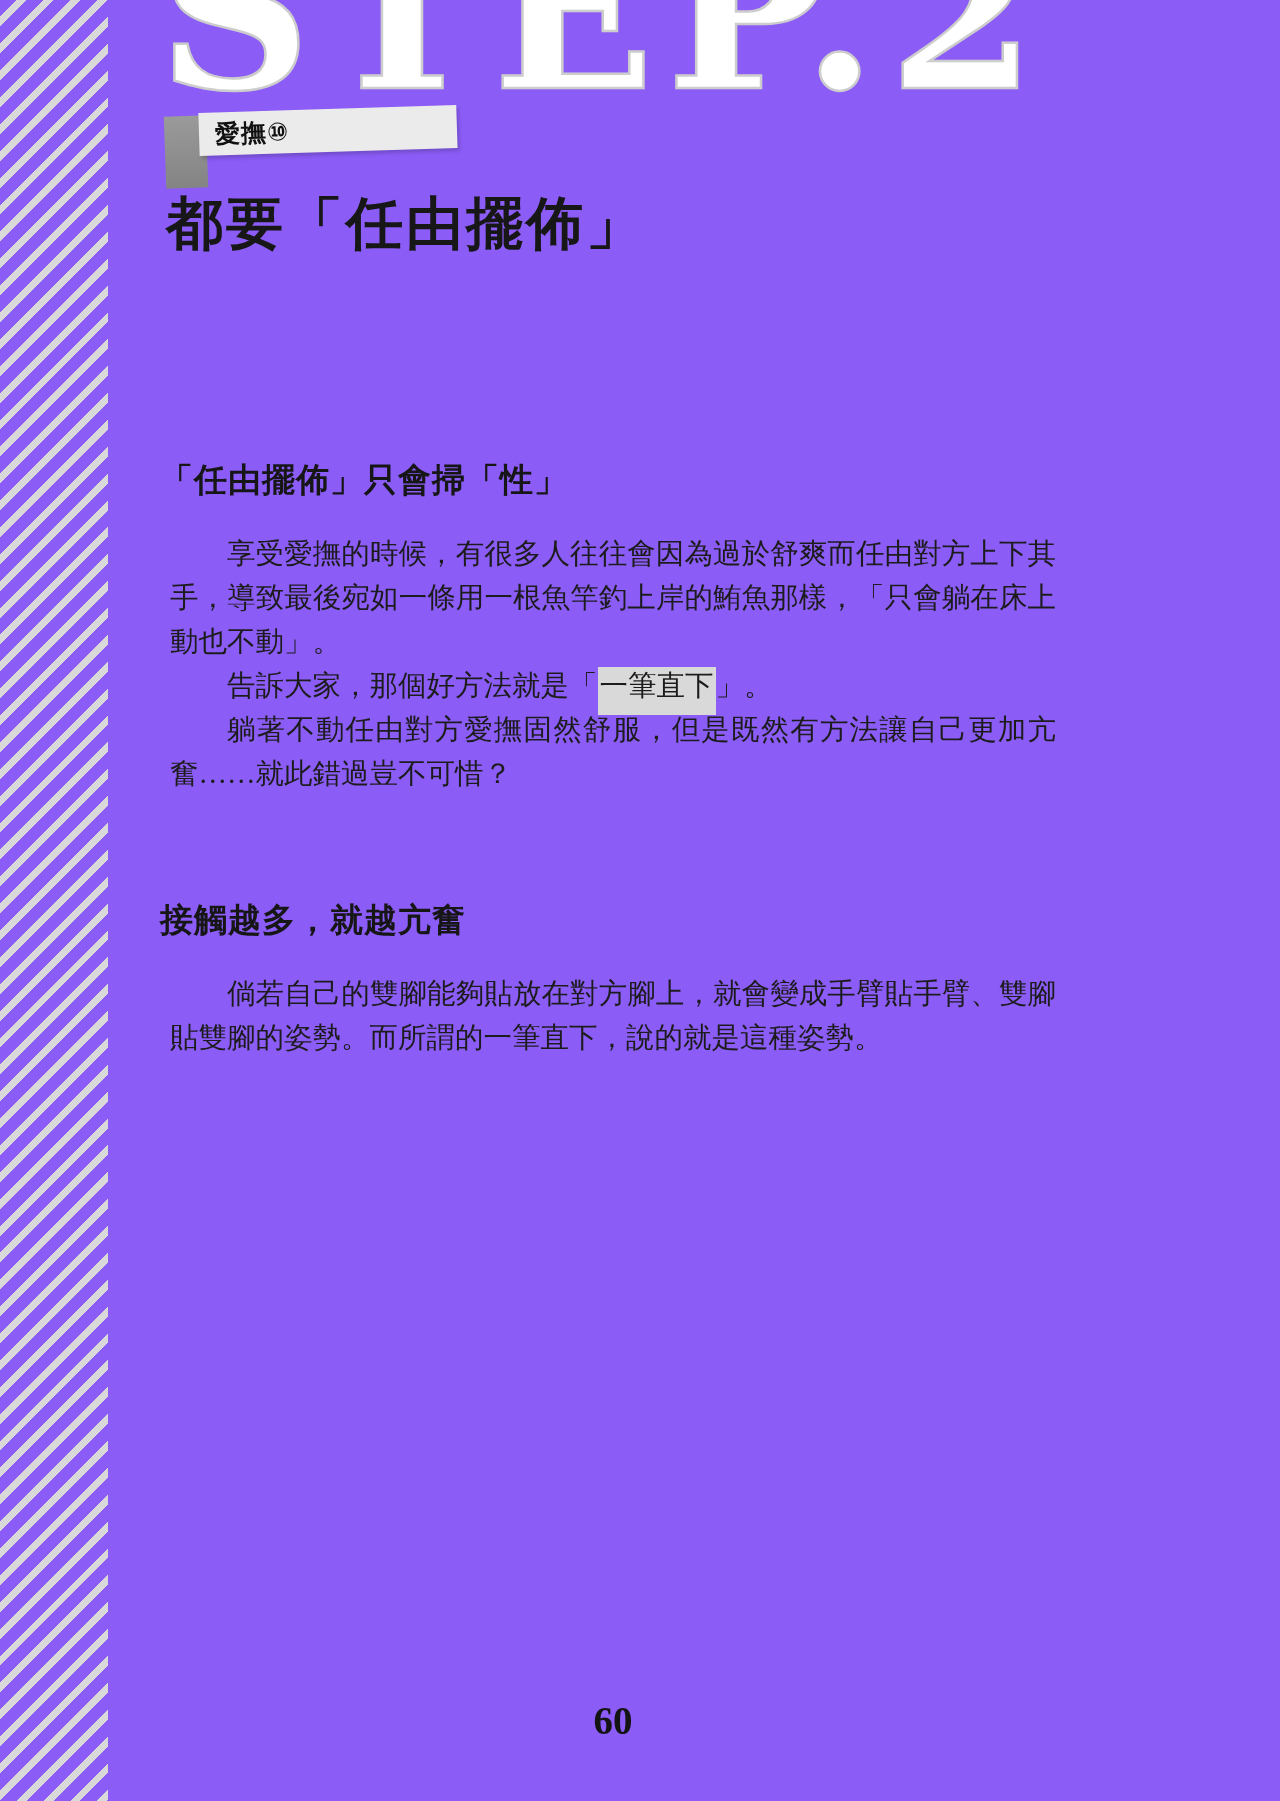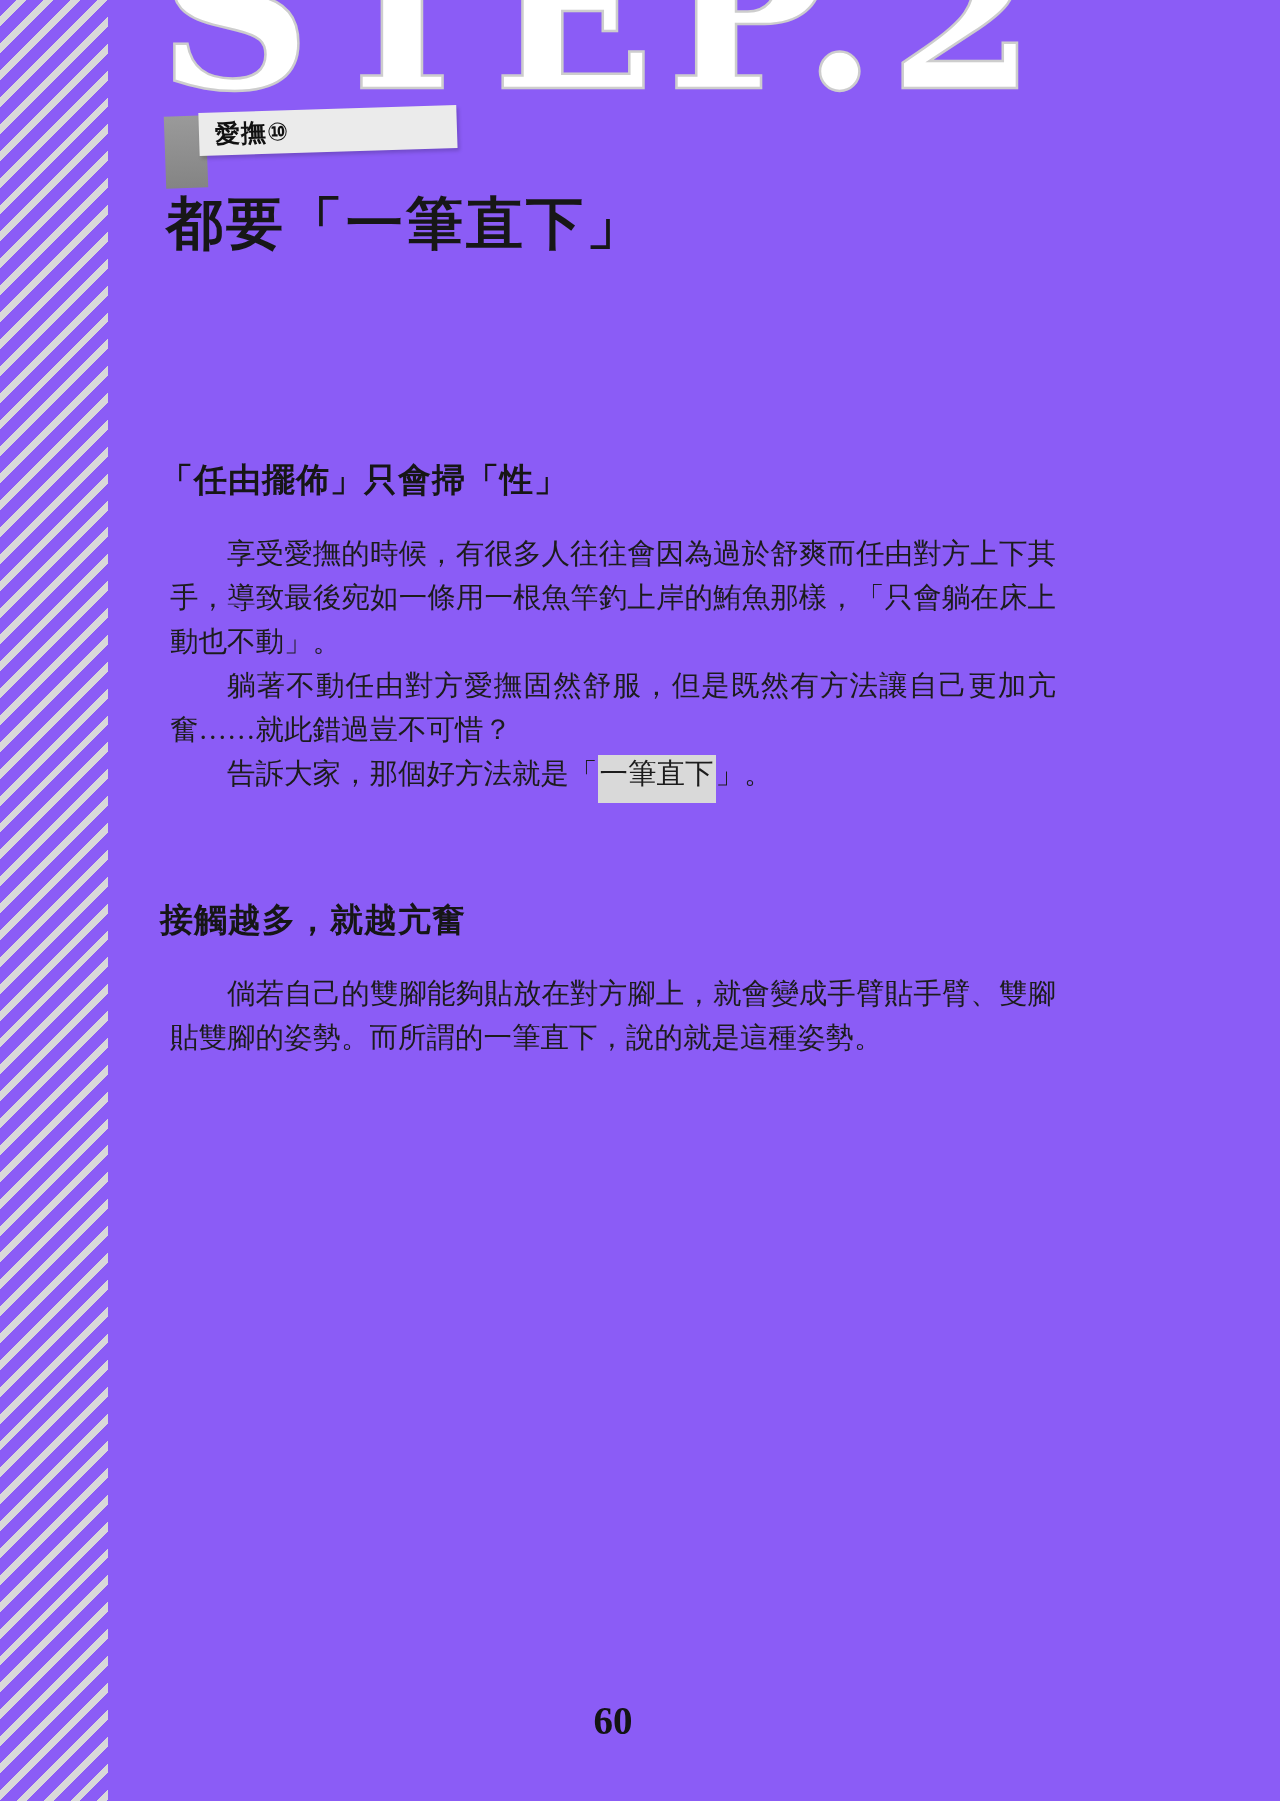--- a/index.html
+++ b/index.html
@@ -142,29 +142,29 @@
   <div class="watermark">STEP.2</div>
 
   <div class="badge">
     <div class="badge-tab"></div>
     <div class="badge-banner">
       <span class="badge-label">愛撫⑩</span>
     </div>
   </div>
 
   <div class="title">
-    <div>都要「一筆直下」</div>
+    <div>都要「任由擺佈」</div>
   </div>
 
   <div class="sec-heading h1">「任由擺佈」只會掃「性」</div>
 
   <div class="body-block b1">
     <p>享受愛撫的時候，有很多人往往會因為過於舒爽而任由對方上下其手，導致最後宛如一條用一根魚竿釣上岸的鮪魚那樣，「只會躺在床上動也不動」。</p>
+    <p><span>告訴大家，那個好方法就是「</span><span class="hl">一筆直下</span><span>」。</span></p>
     <p>躺著不動任由對方愛撫固然舒服，但是既然有方法讓自己更加亢奮……就此錯過豈不可惜？</p>
-    <p><span>告訴大家，那個好方法就是「</span><span class="hl">一筆直下</span><span>」。</span></p>
   </div>
 
   <div class="sec-heading h2">接觸越多，就越亢奮</div>
 
   <div class="body-block b2">
     <p>倘若自己的雙腳能夠貼放在對方腳上，就會變成手臂貼手臂、雙腳貼雙腳的姿勢。而所謂的一筆直下，說的就是這種姿勢。</p>
   </div>
 
   <div class="page-number">60</div>
 

